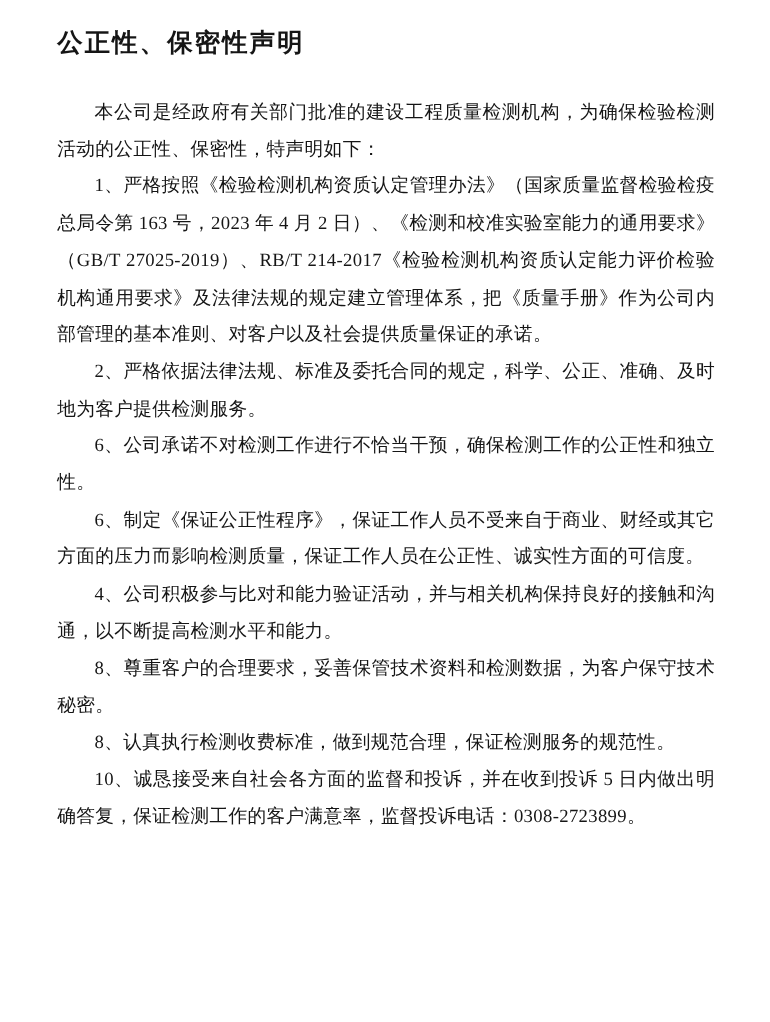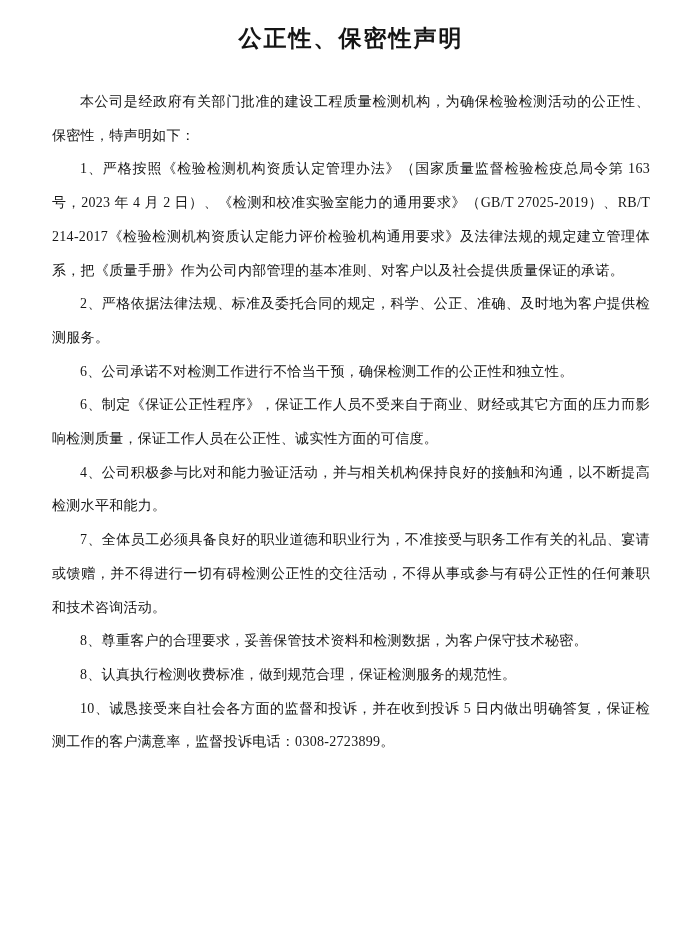--- a/index.html
+++ b/index.html
@@ -15,43 +15,42 @@
     background: #ffffff;
     box-sizing: border-box;
     padding: 22px 50px 0 52px;
     font-family: "Liberation Serif", "DejaVu Serif", serif;
     color: #151515;
     overflow: hidden;
   }
   .doc-title {
     font-size: 23px;
     font-weight: bold;
-    text-align: center;
+    text-align: left;
     letter-spacing: 2px;
     margin: 0 0 29px 0;
     line-height: 34px;
   }
   .para {
-    font-size: 14px;
+    font-size: 17px;
     line-height: 33.7px;
     text-align: justify;
     text-justify: inter-character;
     text-indent: 2em;
     margin: 0;
     letter-spacing: 0.3px;
   }
 </style>
 </head>
 <body>
 
 <div class="page">
   <h1 class="doc-title">公正性、保密性声明</h1>
   <p class="para">本公司是经政府有关部门批准的建设工程质量检测机构，为确保检验检测活动的公正性、保密性，特声明如下：</p>
   <p class="para">1、严格按照《检验检测机构资质认定管理办法》（国家质量监督检验检疫总局令第 163 号，2023 年 4 月 2 日）、《检测和校准实验室能力的通用要求》（GB/T 27025-2019）、RB/T 214-2017《检验检测机构资质认定能力评价检验机构通用要求》及法律法规的规定建立管理体系，把《质量手册》作为公司内部管理的基本准则、对客户以及社会提供质量保证的承诺。</p>
   <p class="para">2、严格依据法律法规、标准及委托合同的规定，科学、公正、准确、及时地为客户提供检测服务。</p>
   <p class="para">6、公司承诺不对检测工作进行不恰当干预，确保检测工作的公正性和独立性。</p>
   <p class="para">6、制定《保证公正性程序》，保证工作人员不受来自于商业、财经或其它方面的压力而影响检测质量，保证工作人员在公正性、诚实性方面的可信度。</p>
   <p class="para">4、公司积极参与比对和能力验证活动，并与相关机构保持良好的接触和沟通，以不断提高检测水平和能力。</p>
-  <p class="para">7、全体员工必须具备良好的职业道德和职业行为，不准接受与职务工作有关的礼品、宴请或馈赠，并不得进行一切有碍检测公正性的交往活动，不得从事或参与有碍公正性的任何兼职和技术咨询活动。</p>
   <p class="para">8、尊重客户的合理要求，妥善保管技术资料和检测数据，为客户保守技术秘密。</p>
   <p class="para">8、认真执行检测收费标准，做到规范合理，保证检测服务的规范性。</p>
   <p class="para">10、诚恳接受来自社会各方面的监督和投诉，并在收到投诉 5 日内做出明确答复，保证检测工作的客户满意率，监督投诉电话：0308-2723899。</p>
 </div>
 
 </body></html>

